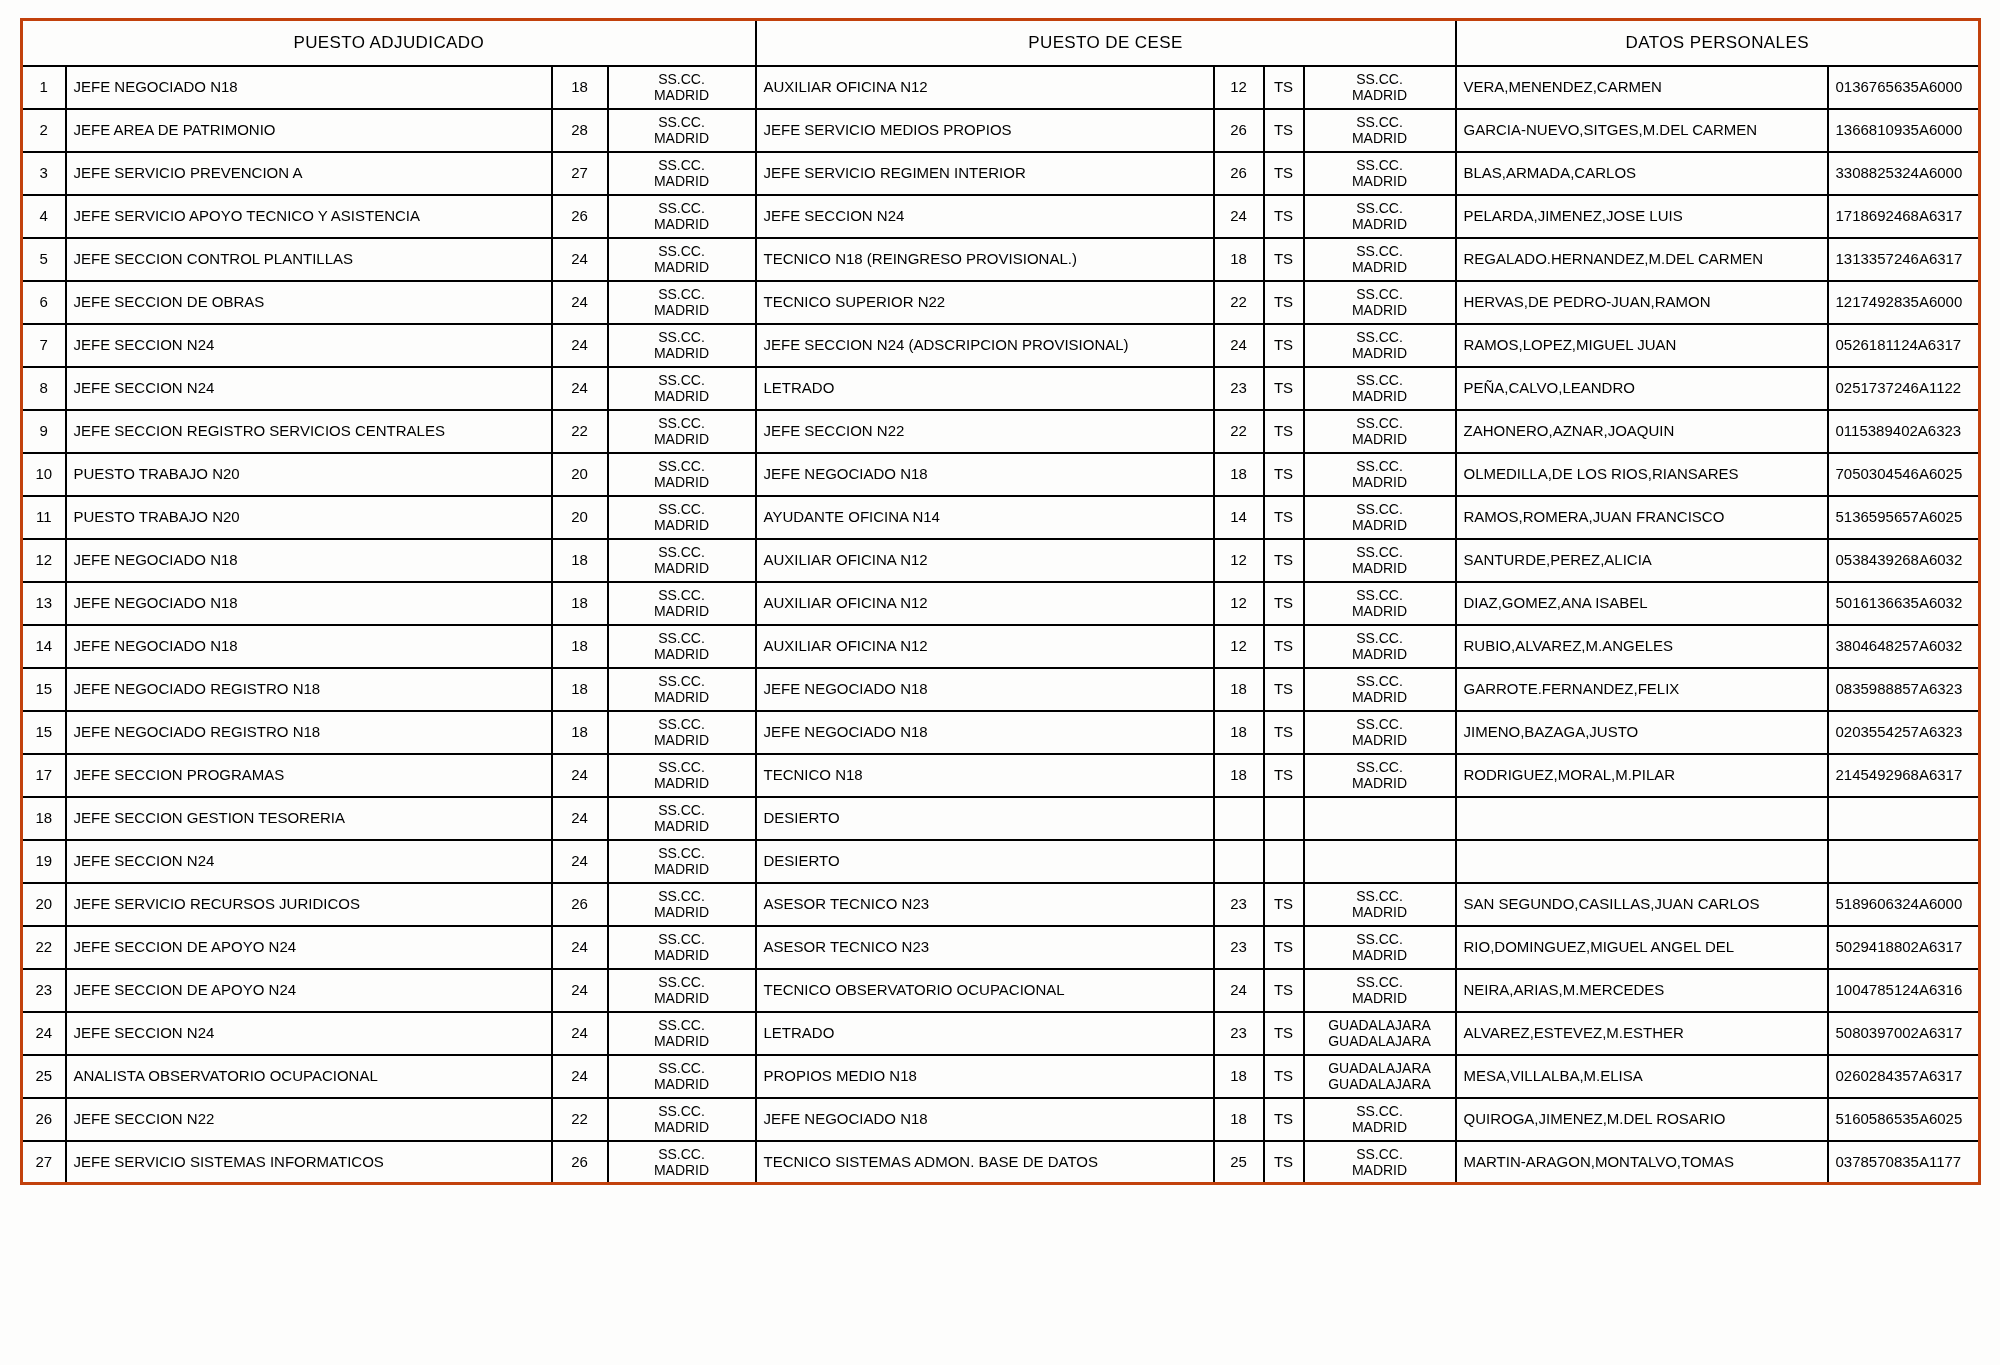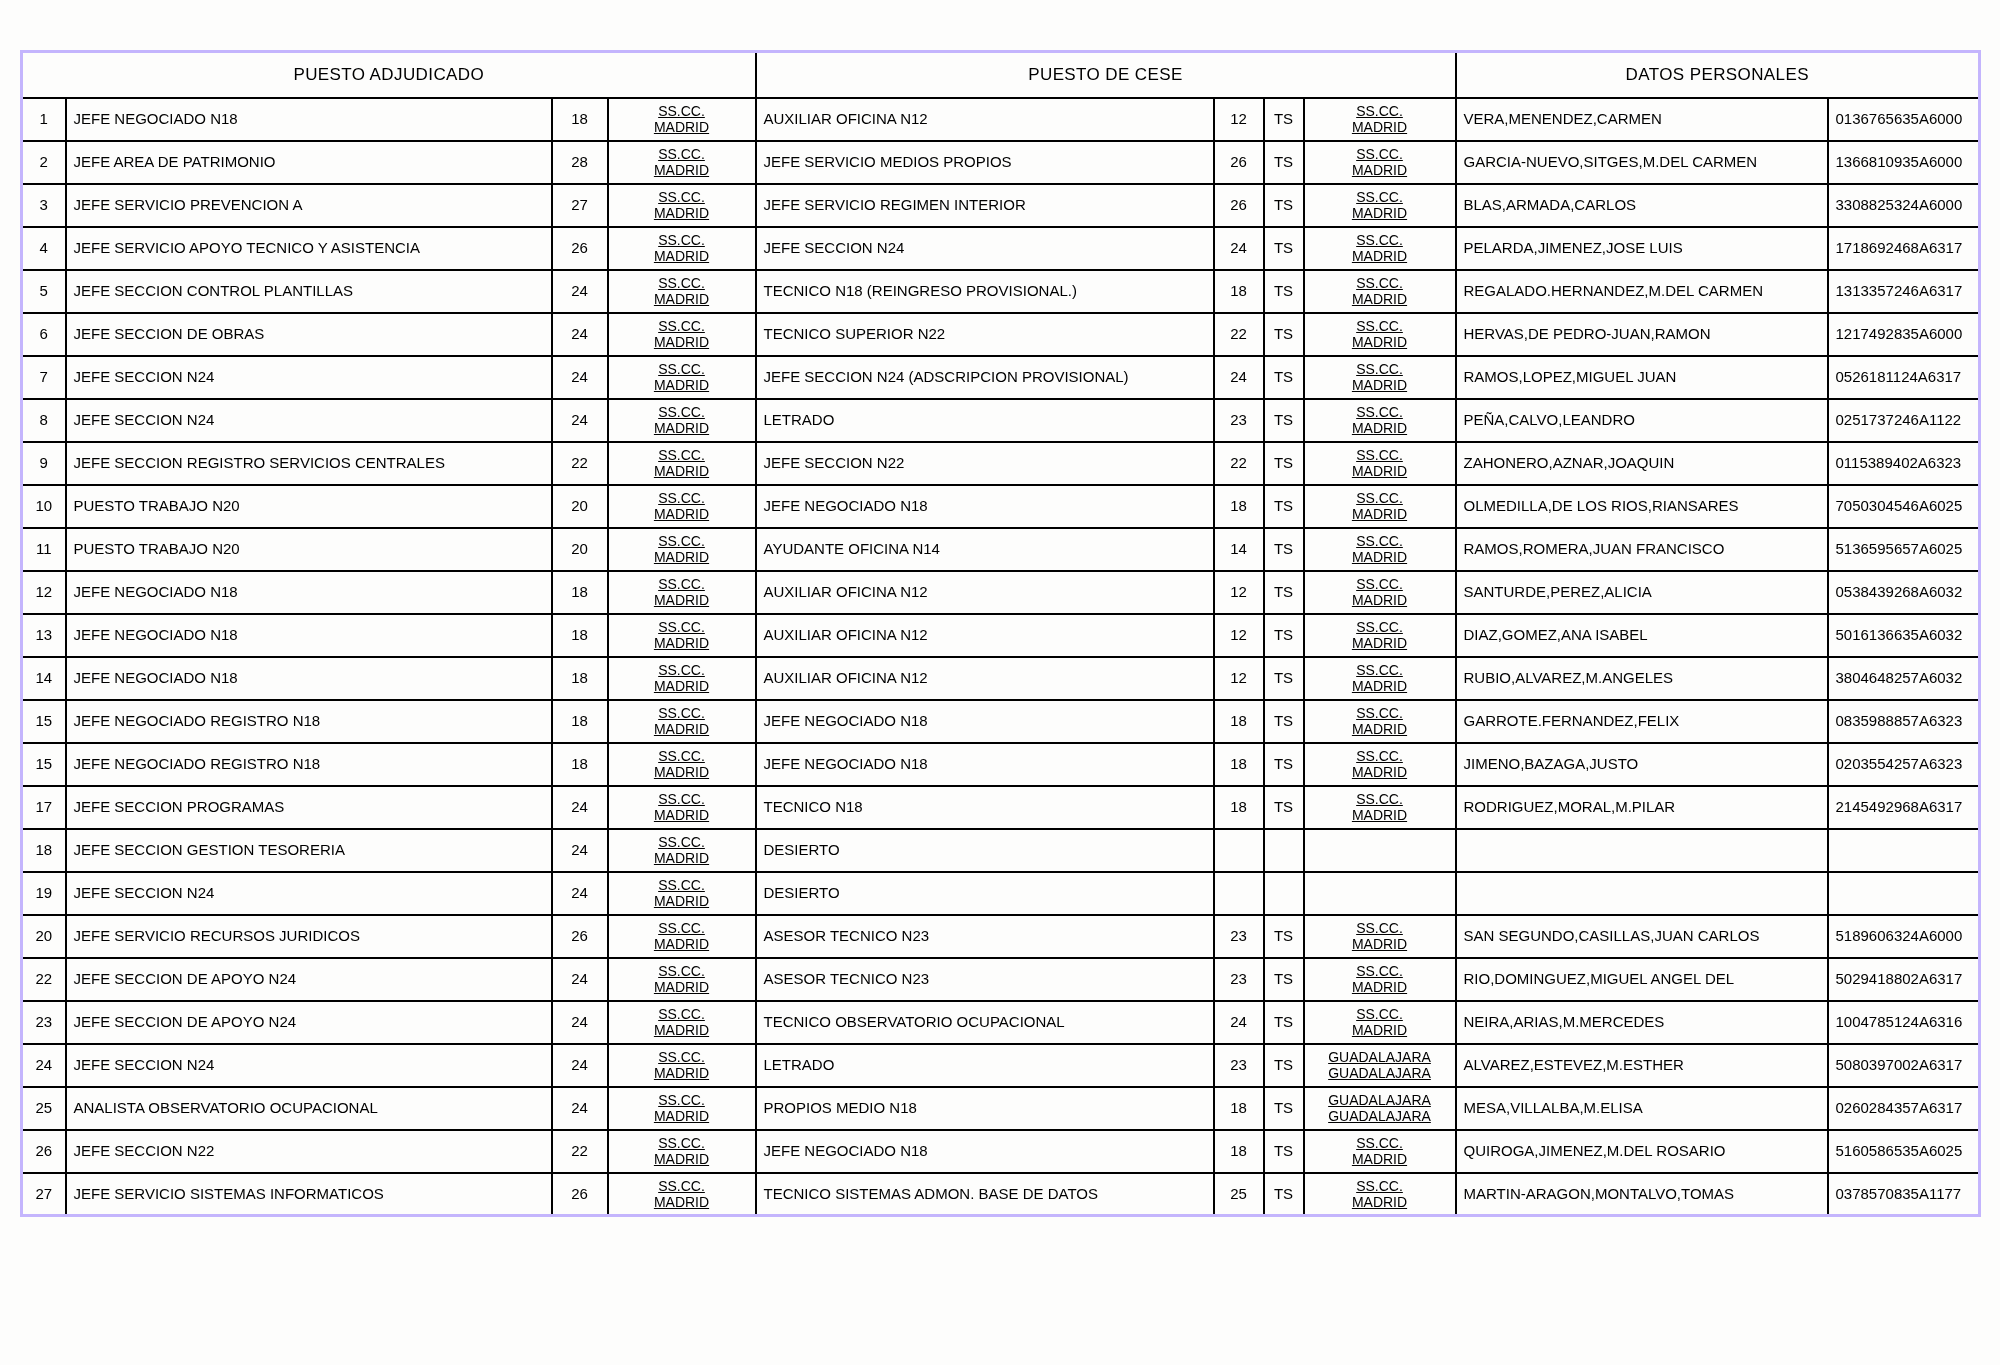--- a/index.html
+++ b/index.html
@@ -13,22 +13,21 @@
   .page {
     width: 2000px;
     height: 1365px;
     background: #fdfdfc;
     padding: 18px 20px;
   }
   table.doc-table {
     border-collapse: collapse;
     table-layout: fixed;
     width: 1960px;
-    border: 3px solid #c4b5fd;
-    margin-top: 32px;
+    border: 3px solid #c2410c;
   }
   th, td {
     border: 2px solid #000;
     overflow: hidden;
     white-space: pre-line;
     padding: 0 4px;
   }
   th.group-th {
     height: 46px;
     font-size: 17px;
@@ -46,21 +45,21 @@
     line-height: 1.15;
   }
   tbody td {
     height: 43px;
     font-size: 15px;
     vertical-align: middle;
     line-height: 1.1;
   }
   td.al { text-align: left; padding-left: 7px; }
   td.ac { text-align: center; }
-  td.loc { font-size: 14px; line-height: 1.15; text-decoration: underline; }
+  td.loc { font-size: 14px; line-height: 1.15; }
   
   col.c1 { width: 44px; }
   col.c2 { width: 486px; }
   col.c3 { width: 56px; }
   col.c4 { width: 148px; }
   col.c5 { width: 458px; }
   col.c6 { width: 50px; }
   col.c7 { width: 40px; }
   col.c8 { width: 152px; }
   col.c9 { width: 372px; }

